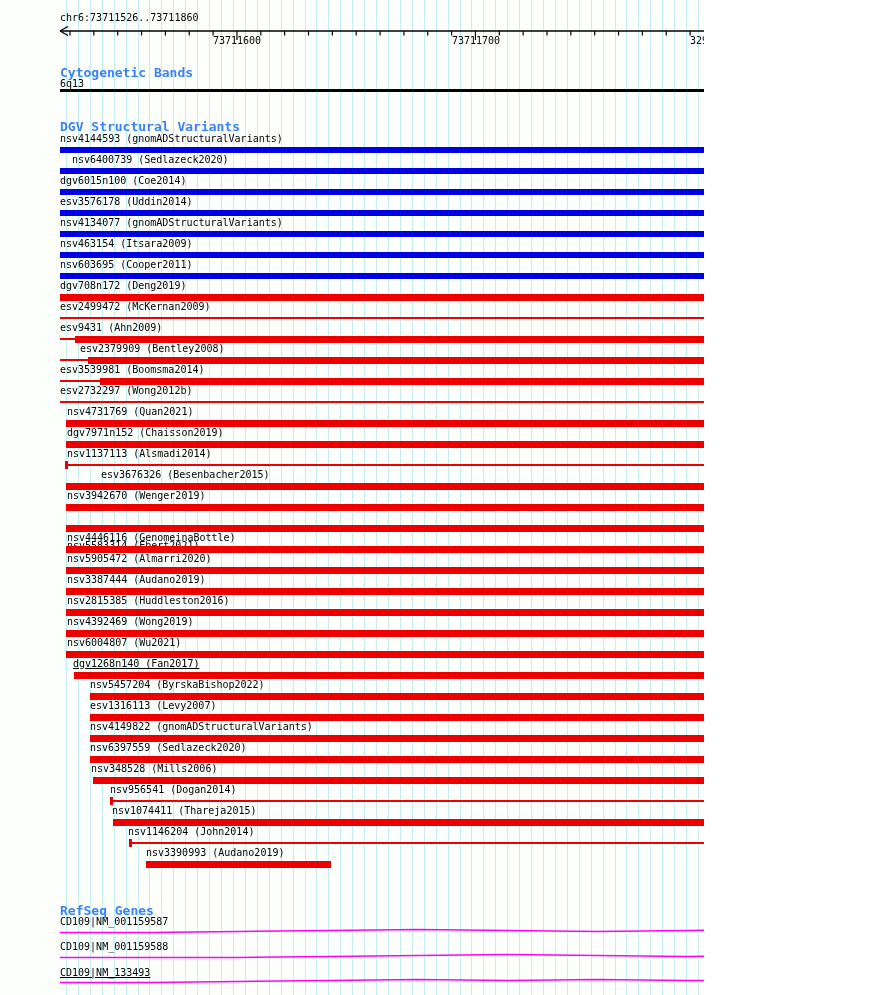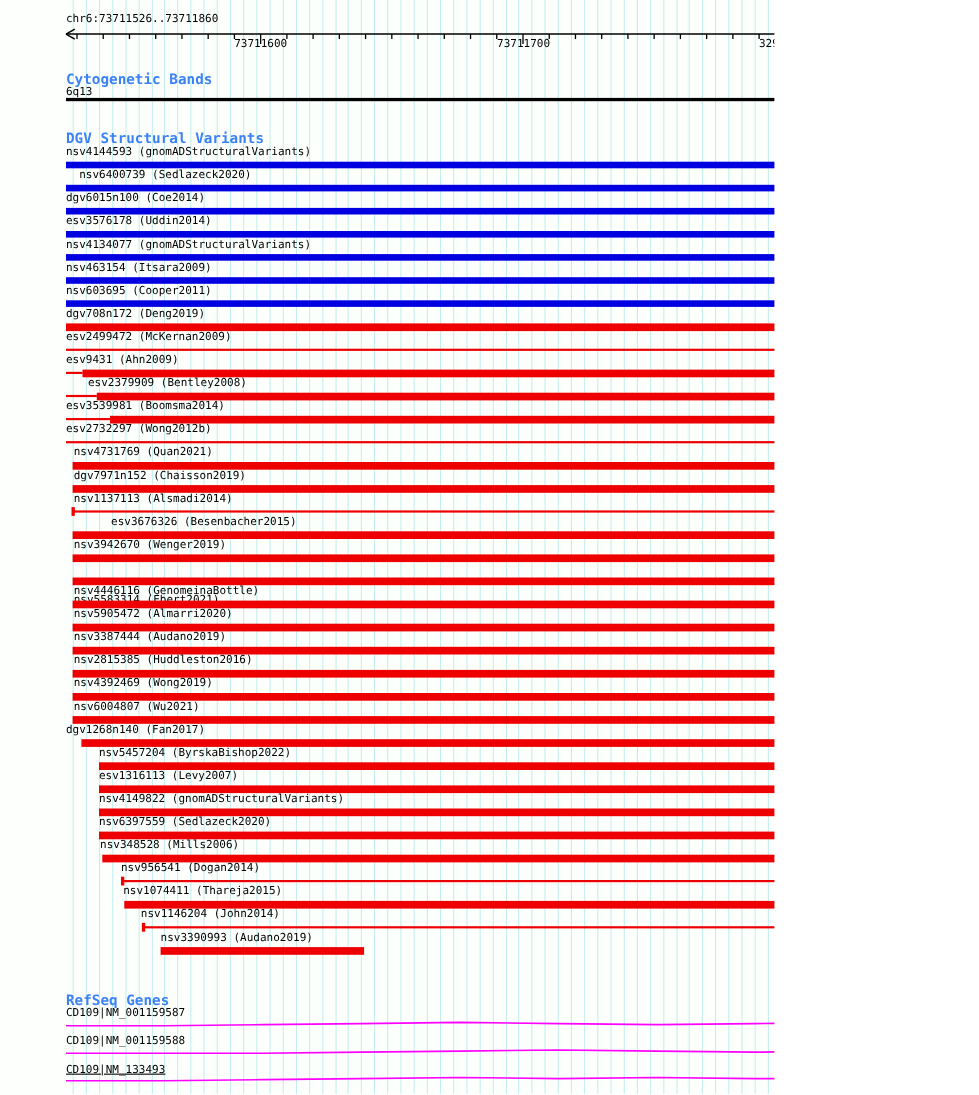--- a/index.html
+++ b/index.html
@@ -193,21 +193,21 @@
       <div class="lbl" style="left: 67px; top: 553px;">nsv5905472 (Almarri2020)</div>
       <div class="seg" style="background: rgb(238, 0, 0); left: 66px; width: 734px; top: 567px; height: 7px;"></div>
       <div class="lbl" style="left: 67px; top: 574px;">nsv3387444 (Audano2019)</div>
       <div class="seg" style="background: rgb(238, 0, 0); left: 66px; width: 738px; top: 588px; height: 7px;"></div>
       <div class="lbl" style="left: 67px; top: 595px;">nsv2815385 (Huddleston2016)</div>
       <div class="seg" style="background: rgb(238, 0, 0); left: 66px; width: 737px; top: 609px; height: 7px;"></div>
       <div class="lbl" style="left: 67px; top: 616px;">nsv4392469 (Wong2019)</div>
       <div class="seg" style="background: rgb(238, 0, 0); left: 66px; width: 738px; top: 630px; height: 7px;"></div>
       <div class="lbl" style="left: 67px; top: 637px;">nsv6004807 (Wu2021)</div>
       <div class="seg" style="background: rgb(238, 0, 0); left: 66px; width: 738px; top: 651px; height: 7px;"></div>
-      <div class="lbl" style="left: 60px; top: 658px;">dgv1268n140 (Fan2017)</div>
+      <div class="lbl" style="left: 73px; top: 658px; text-decoration: underline;">dgv1268n140 (Fan2017)</div>
       <div class="seg" style="background: rgb(238, 0, 0); left: 74px; width: 755px; top: 672px; height: 7px;"></div>
       <div class="lbl" style="left: 90px; top: 679px;">nsv5457204 (ByrskaBishop2022)</div>
       <div class="seg" style="background: rgb(238, 0, 0); left: 90px; width: 713px; top: 693px; height: 7px;"></div>
       <div class="lbl" style="left: 90px; top: 700px;">esv1316113 (Levy2007)</div>
       <div class="seg" style="background: rgb(238, 0, 0); left: 90px; width: 735px; top: 714px; height: 7px;"></div>
       <div class="lbl" style="left: 90px; top: 721px;">nsv4149822 (gnomADStructuralVariants)</div>
       <div class="seg" style="background: rgb(238, 0, 0); left: 90px; width: 713px; top: 735px; height: 7px;"></div>
       <div class="lbl" style="left: 90px; top: 742px;">nsv6397559 (Sedlazeck2020)</div>
       <div class="seg" style="background: rgb(238, 0, 0); left: 90px; width: 714px; top: 756px; height: 7px;"></div>
       <div class="lbl" style="left: 91px; top: 763px;">nsv348528 (Mills2006)</div>

